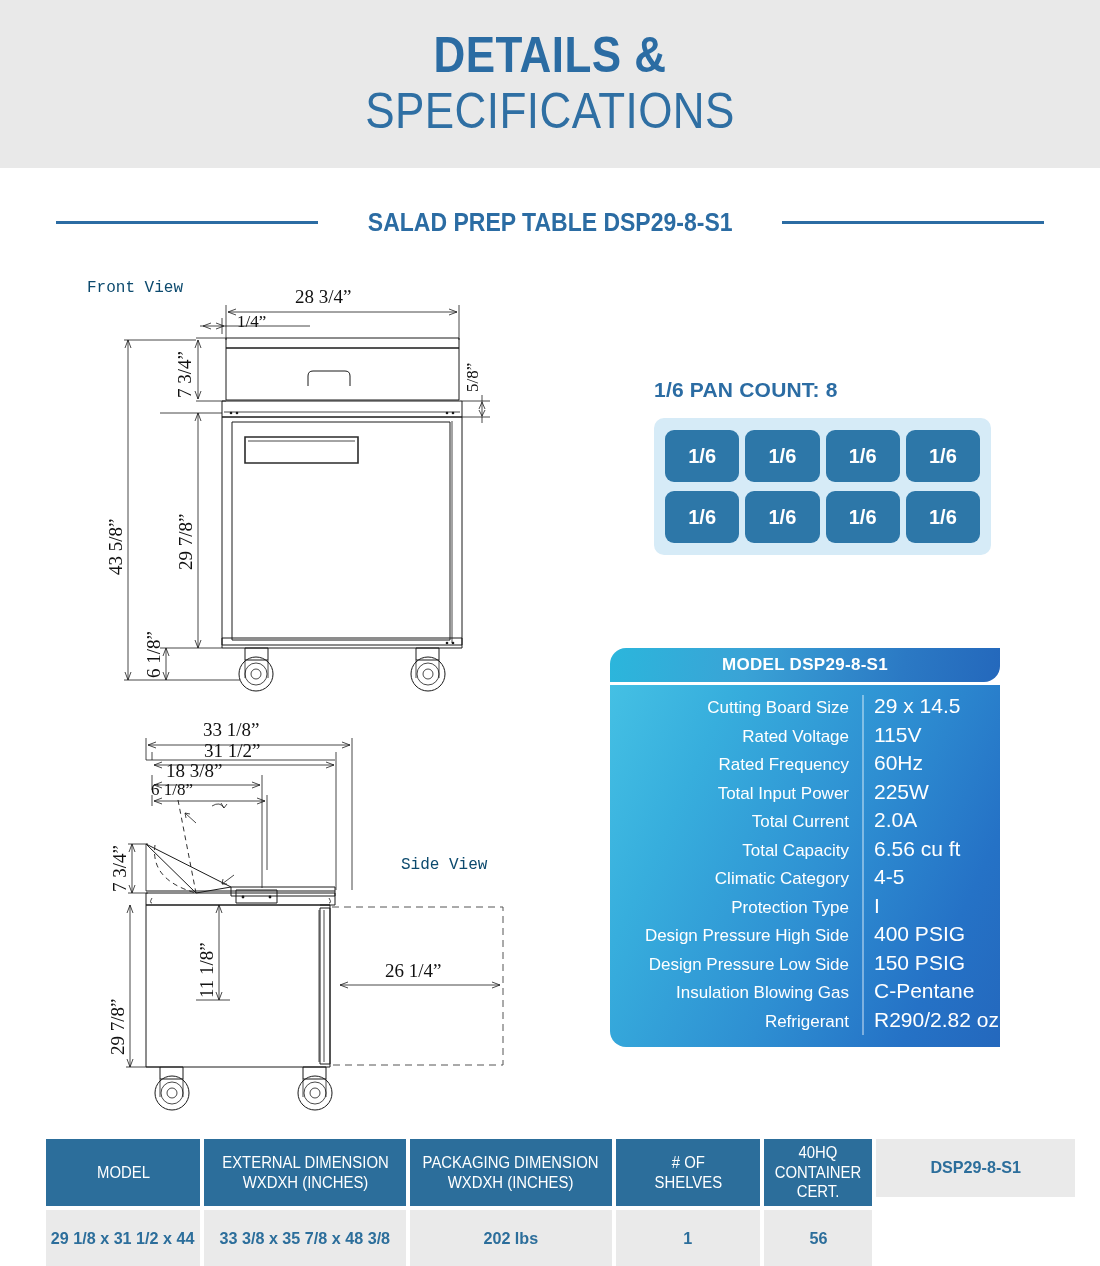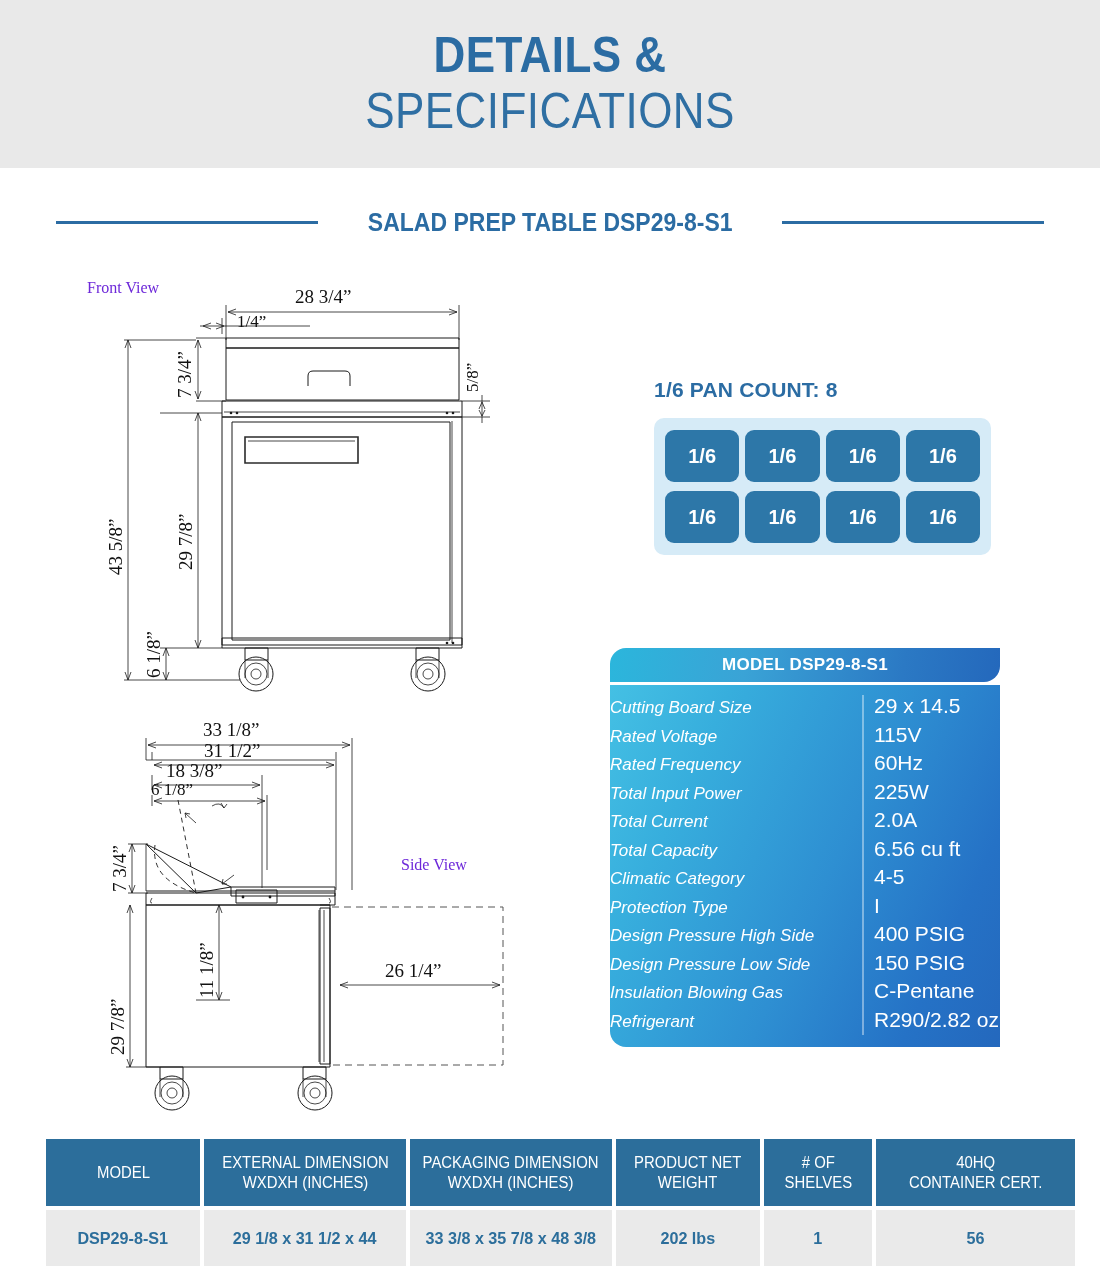--- a/index.html
+++ b/index.html
@@ -39,22 +39,22 @@
   .sub-rule { height: 3px; background: #2B6CA3; }
   .sub-rule.left  { width: 262px; }
   .sub-rule.right { width: 262px; }
   .subtitle-text {
     font-size: 25px; font-weight: bold; color: #2B6CA3; white-space: nowrap;
     transform: scaleX(0.92); transform-origin: center;
   }
 
   
   .view-label {
-    position: absolute; color: #6d28d9; font-size: 16px;
-    font-family: Liberation Serif, serif; white-space: nowrap;
+    position: absolute; color: #0c4a6e; font-size: 16px;
+    font-family: Liberation Mono, monospace; white-space: nowrap;
   }
   #front-view-label { left: 87px; top: 279px; }
   #side-view-label  { left: 401px; top: 856px; }
 
   svg.drawing { position: absolute; left: 0; top: 0; overflow: visible; }
   .ln   { stroke: #1a1a1a; stroke-width: 1; fill: none; }
   .ln-t { stroke: #1a1a1a; stroke-width: 0.8; fill: none; }
   .ln-h { stroke: #2b2b2b; stroke-width: 1.6; fill: none; }
   .dash { stroke: #555; stroke-width: 1; fill: none; stroke-dasharray: 7 5; }
   .dash-t { stroke: #1a1a1a; stroke-width: 0.9; fill: none; stroke-dasharray: 5 4; }
@@ -95,22 +95,22 @@
     margin-top: 3px;
     background: linear-gradient(115deg, #44C0E4 0%, #37AEDD 22%, #2E8FD2 55%, #2572C6 82%, #2468BD 100%);
     border-bottom-left-radius: 16px;
     padding: 9px 0 11px 0;
     position: relative;
   }
   .spec-row {
     display: flex; align-items: baseline; height: 28.5px;
   }
   .spec-label {
-    width: 252px; padding-right: 2px;
-    color: #ffffff; font-size: 17px; white-space: nowrap; font-style: italic;
+    width: 252px; text-align: right; padding-right: 13px;
+    color: #ffffff; font-size: 17px; white-space: nowrap;
   }
   .spec-value {
     flex: 1; padding-left: 12px; color: #ffffff; font-size: 21px; white-space: nowrap;
   }
   .spec-divider {
     position: absolute; left: 252px; top: 10px; bottom: 12px; width: 2px;
     background: rgba(255,255,255,0.40);
   }
 
   
@@ -424,23 +424,20 @@
       <div class="bt-head">
         <span>MODEL</span>
       </div>
       <div class="bt-head">
         <span>EXTERNAL DIMENSION<br>WXDXH (INCHES)</span>
       </div>
       <div class="bt-head">
         <span>PACKAGING DIMENSION<br>WXDXH (INCHES)</span>
       </div>
       <div class="bt-head">
-        <span>PRODUCT NET<br>WEIGHT</span>
-      </div>
-      <div class="bt-head">
         <span># OF<br>SHELVES</span>
       </div>
       <div class="bt-head">
         <span>40HQ<br>CONTAINER CERT.</span>
       </div>
       <div class="bt-cell">
         <span>DSP29-8-S1</span>
       </div>
       <div class="bt-cell">
         <span>29 1/8 x 31 1/2 x 44</span>

